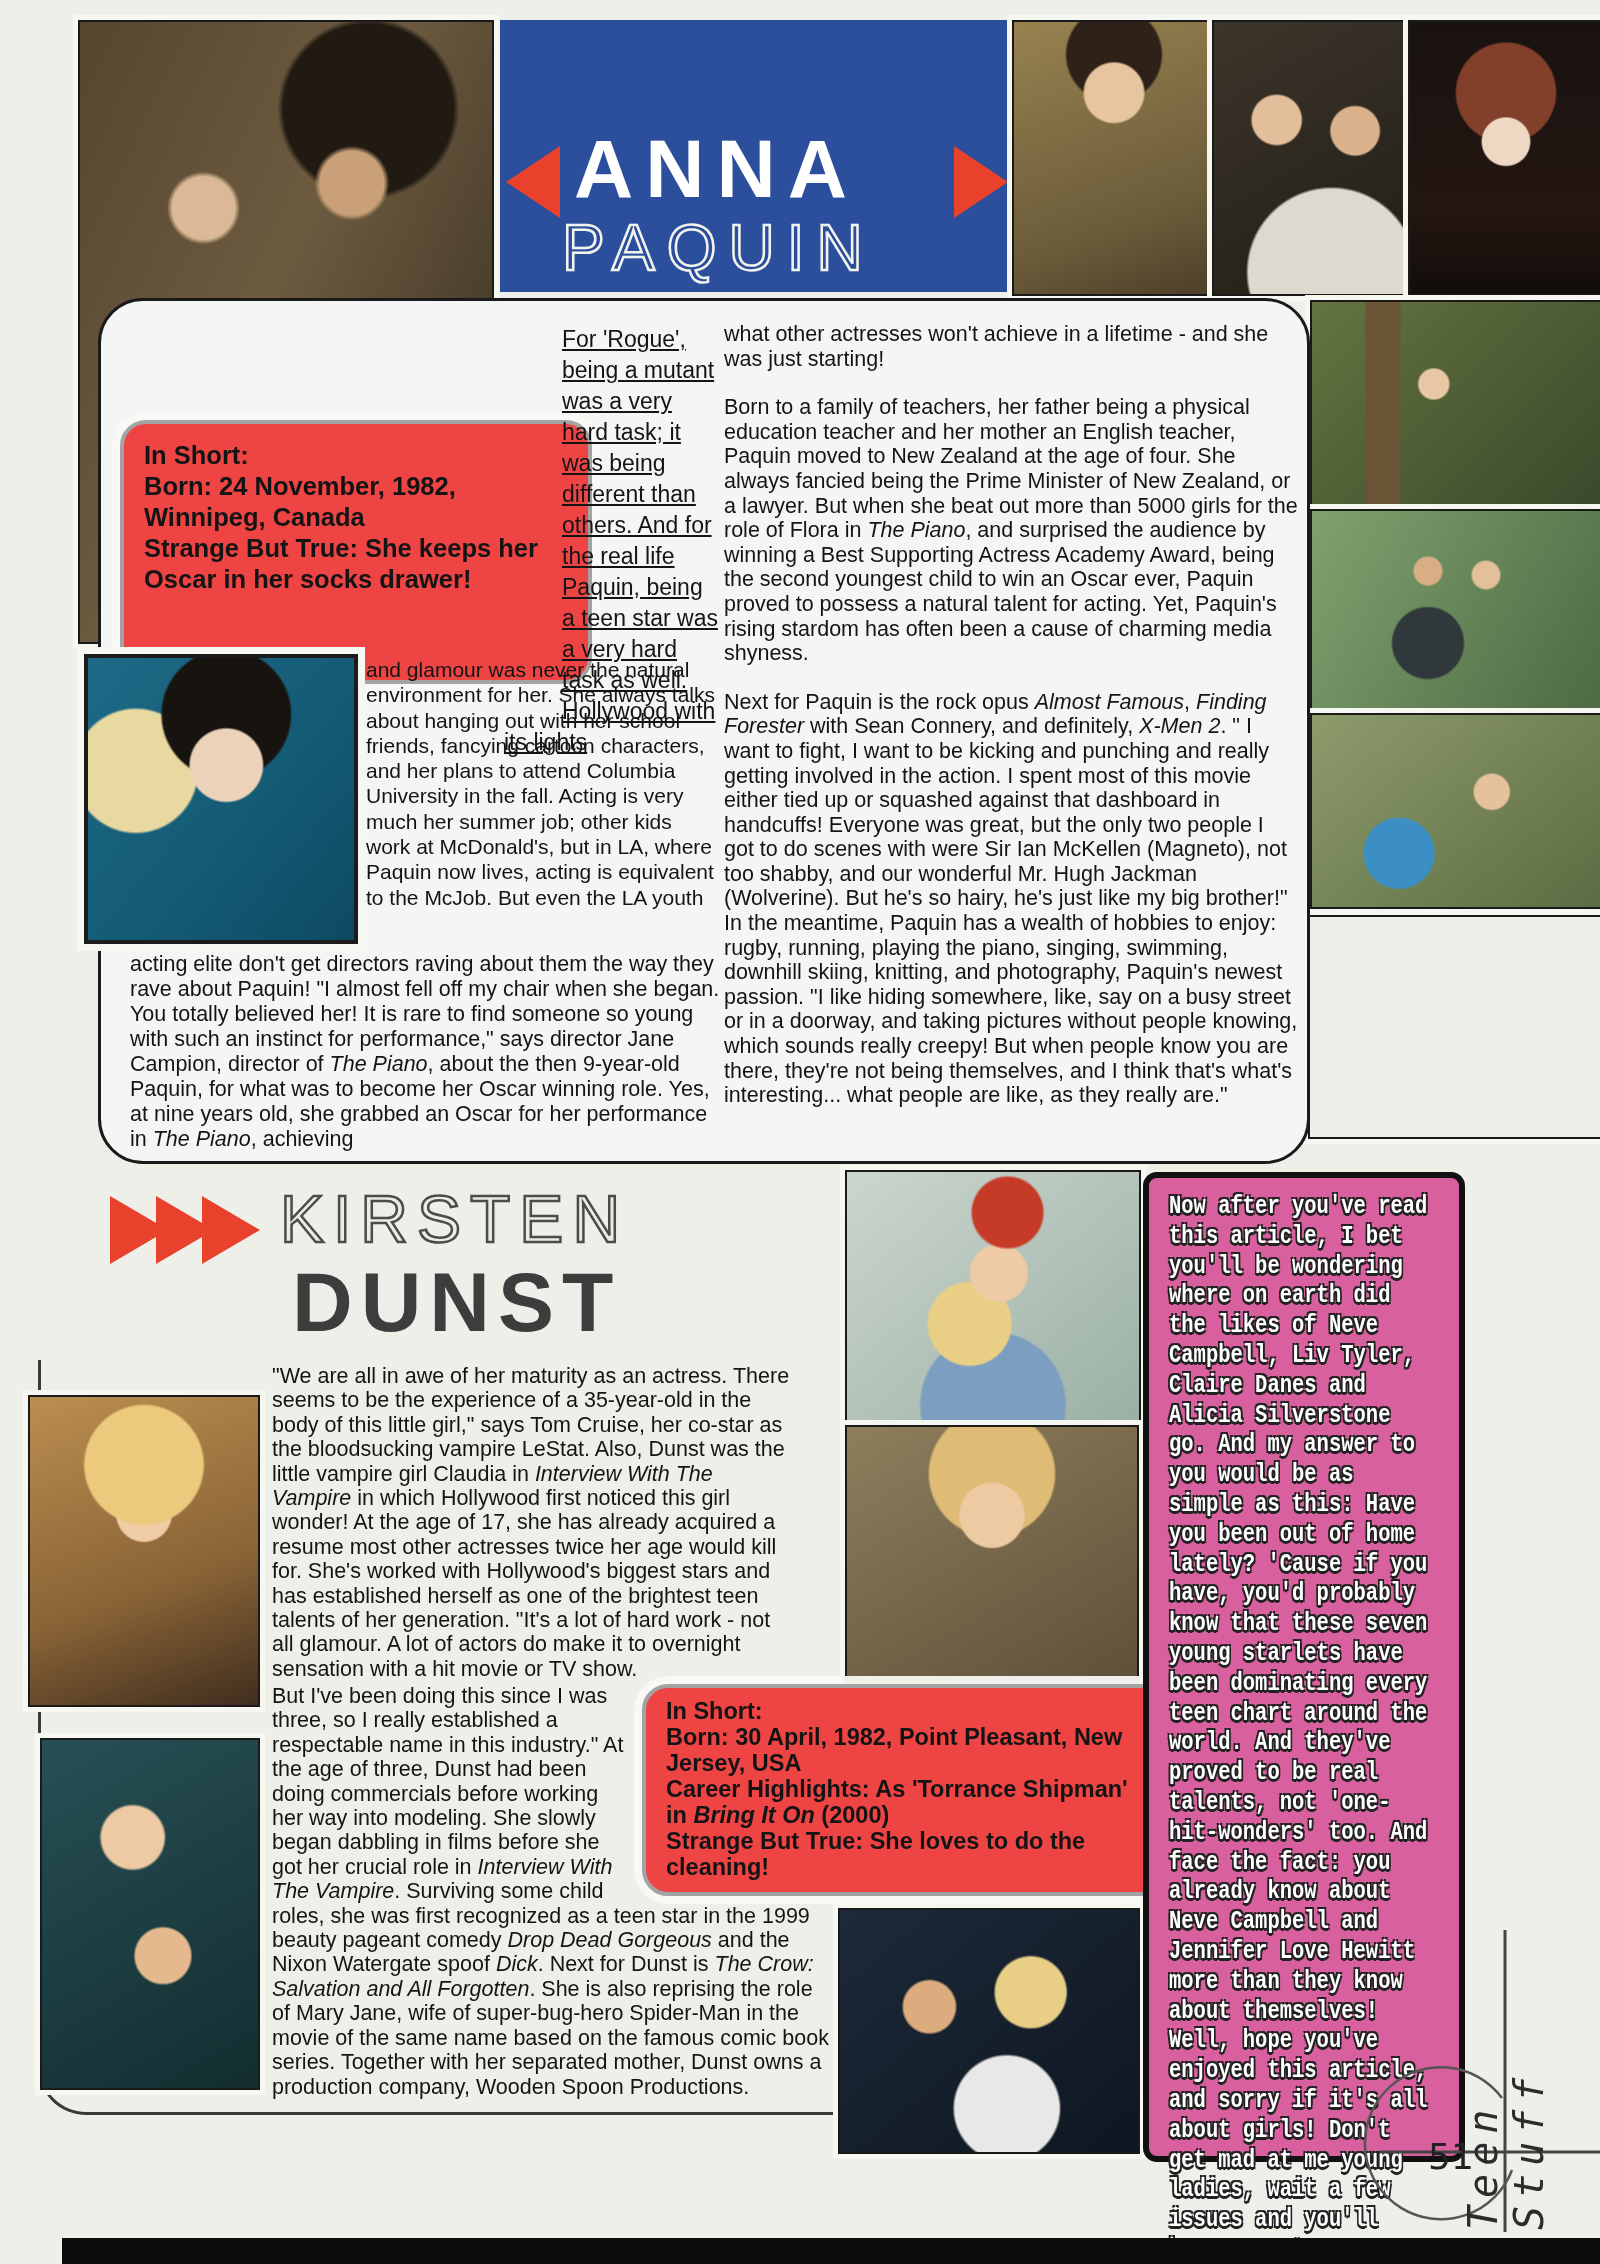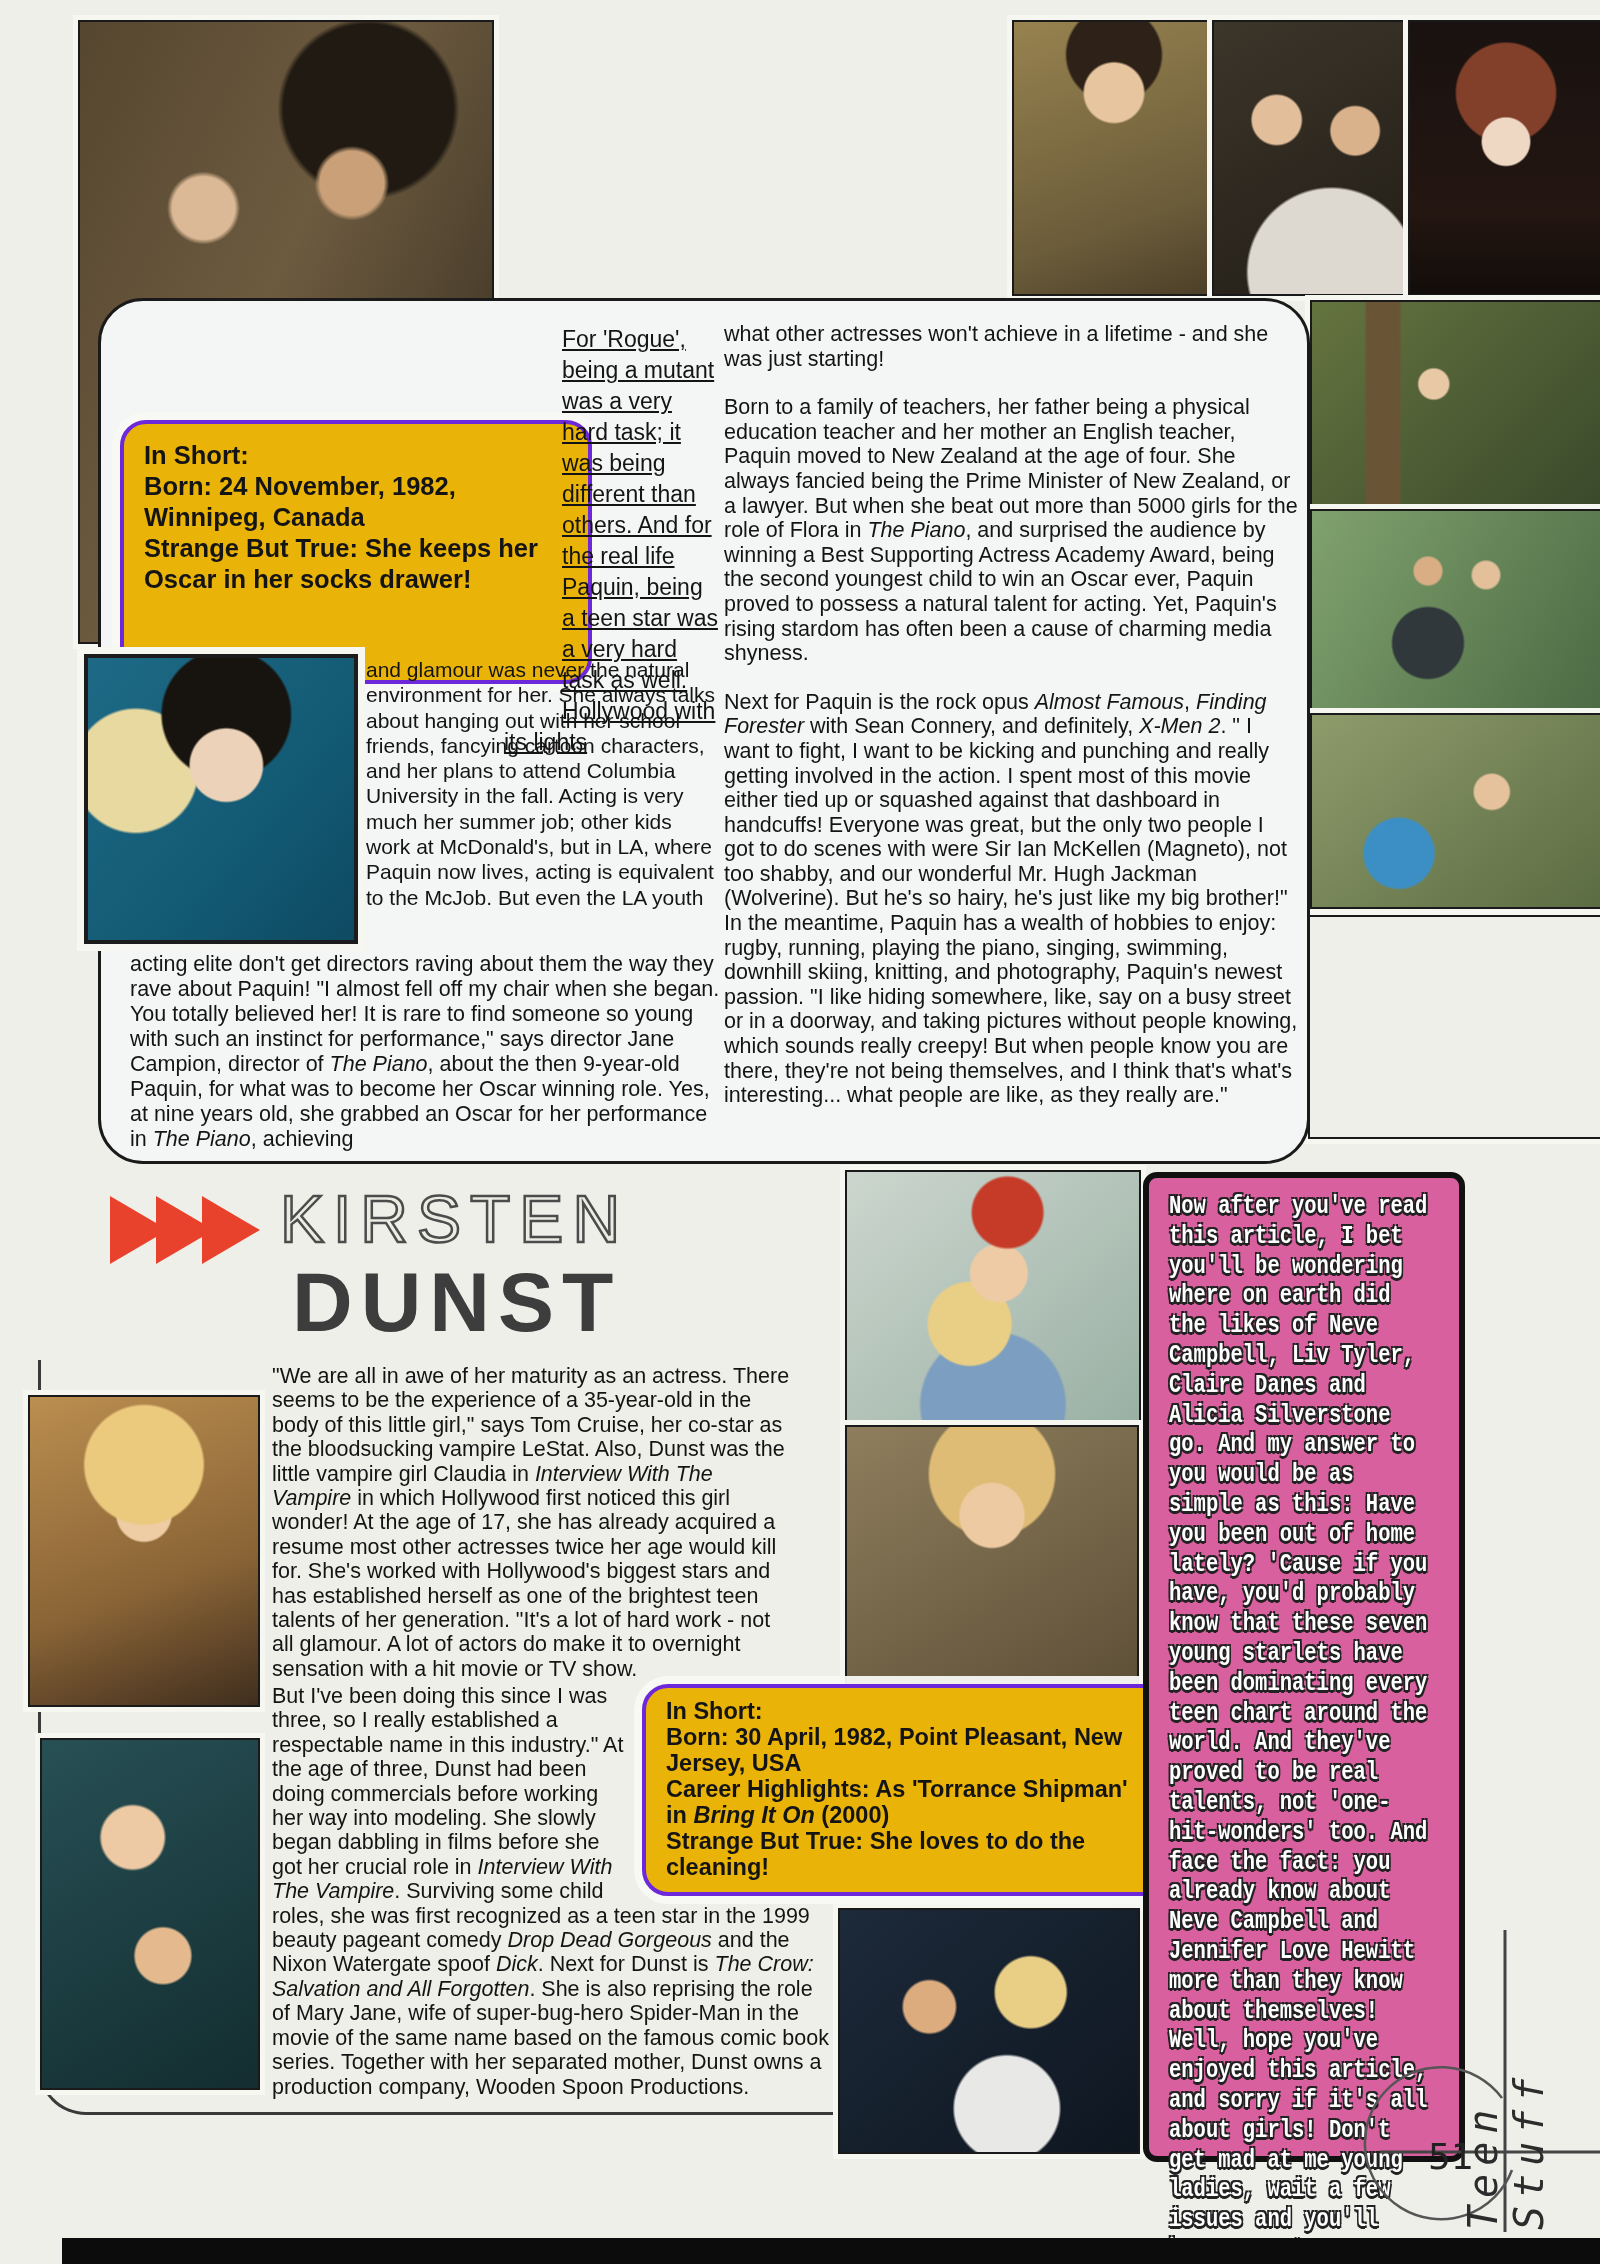--- a/index.html
+++ b/index.html
@@ -78,21 +78,21 @@
   .tri{position:absolute;width:0;height:0;border-top:36px solid transparent;border-bottom:36px solid transparent;}
   #tri-l{left:6px;top:126px;border-right:54px solid #e8422c;}
   #tri-r{right:4px;top:126px;border-left:54px solid #e8422c;}
   #t-anna{position:absolute;left:74px;top:108px;font-size:82px;font-weight:800;color:#fff;
           letter-spacing:12px;line-height:1;}
   #t-paquin{position:absolute;left:62px;top:196px;font-size:64px;font-weight:400;line-height:1;
           letter-spacing:12px;color:rgba(43,78,157,0.05);-webkit-text-stroke:2.5px #f3f3ee;}
   
   #anna-box{left:98px;top:298px;width:1206px;height:860px;background:#f3f6f4;
             border:3px solid #1a1a1a;border-radius:45px;}
-  .inshort{position:absolute;background:#eab308;border:4px solid #6d28d9;border-radius:26px;
+  .inshort{position:absolute;background:#ef4444;border:4px solid #a3a3a3;border-radius:26px;
            font-weight:bold;box-shadow:0 0 0 8px rgba(248,248,244,.95);}
   #inshort-anna{left:120px;top:420px;width:424px;height:224px;padding:16px 20px;
            font-size:25.5px;line-height:31px;}
   #inshort-dunst{left:642px;top:1684px;width:478px;height:184px;padding:10px 20px;
            font-size:23.5px;line-height:26px;}
   .inshort p{margin:0;}
   .bodytext{position:absolute;}
   .bodytext p{margin:0 0 24px 0;}
   .bodytext p:last-child{margin-bottom:0;}
   #a-col1a{left:504px;top:324px;width:214px;font-size:23px;line-height:31px;text-decoration:underline;}
@@ -128,20 +128,26 @@
   #bottombar{left:62px;top:2238px;width:1538px;height:26px;background:#0c0c0c;}
   i{font-style:italic;}
 </style>
 </head>
 <body>
 
 <div class="page">
 
   <div class="photo" id="ph-couple"></div>
 
+  <div class="abs" id="banner">
+    <span class="tri" id="tri-l"></span>
+    <span id="t-anna">ANNA</span>
+    <span id="t-paquin">PAQUIN</span>
+    <span class="tri" id="tri-r"></span>
+  </div>
 
   <div class="photo" id="ph-floral"></div>
   <div class="photo" id="ph-twowomen"></div>
   <div class="photo" id="ph-redhead"></div>
   <div class="photo" id="ph-park"></div>
   <div class="photo" id="ph-walk"></div>
   <div class="photo" id="ph-picnic"></div>
   <div class="photo" id="ph-friends"></div>
 
   <div class="abs" id="anna-box"></div>

